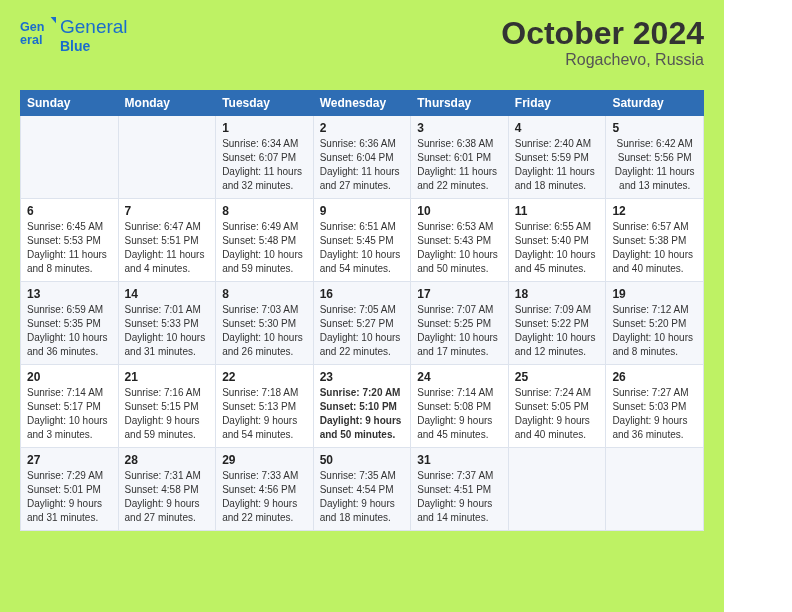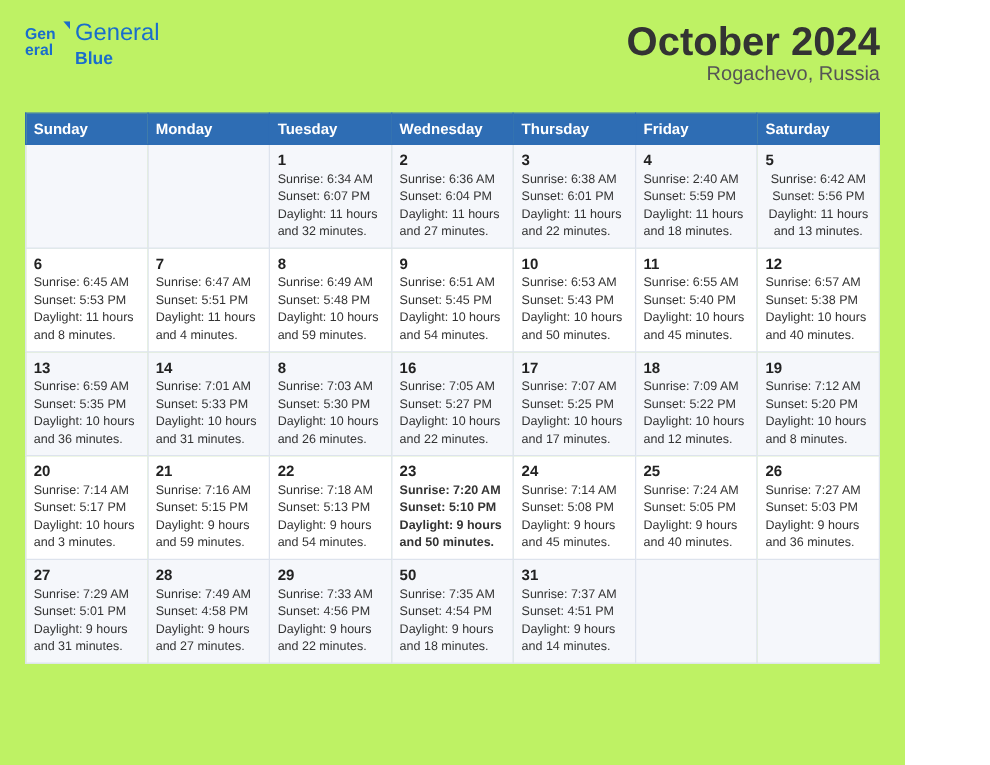--- a/index.html
+++ b/index.html
@@ -315,21 +315,21 @@
         <tr>
           <td>
             <span class="day-num">27</span>
             <div class="cell-content" style="white-space: pre-line;">Sunrise: 7:29 AM
 Sunset: 5:01 PM
 Daylight: 9 hours
 and 31 minutes.</div>
           </td>
           <td>
             <span class="day-num">28</span>
-            <div class="cell-content" style="white-space: pre-line;">Sunrise: 7:49 AM
+            <div class="cell-content" style="white-space: pre-line;">Sunrise: 7:31 AM
 Sunset: 4:58 PM
 Daylight: 9 hours
 and 27 minutes.</div>
           </td>
           <td>
             <span class="day-num">29</span>
             <div class="cell-content" style="white-space: pre-line;">Sunrise: 7:33 AM
 Sunset: 4:56 PM
 Daylight: 9 hours
 and 22 minutes.</div>

